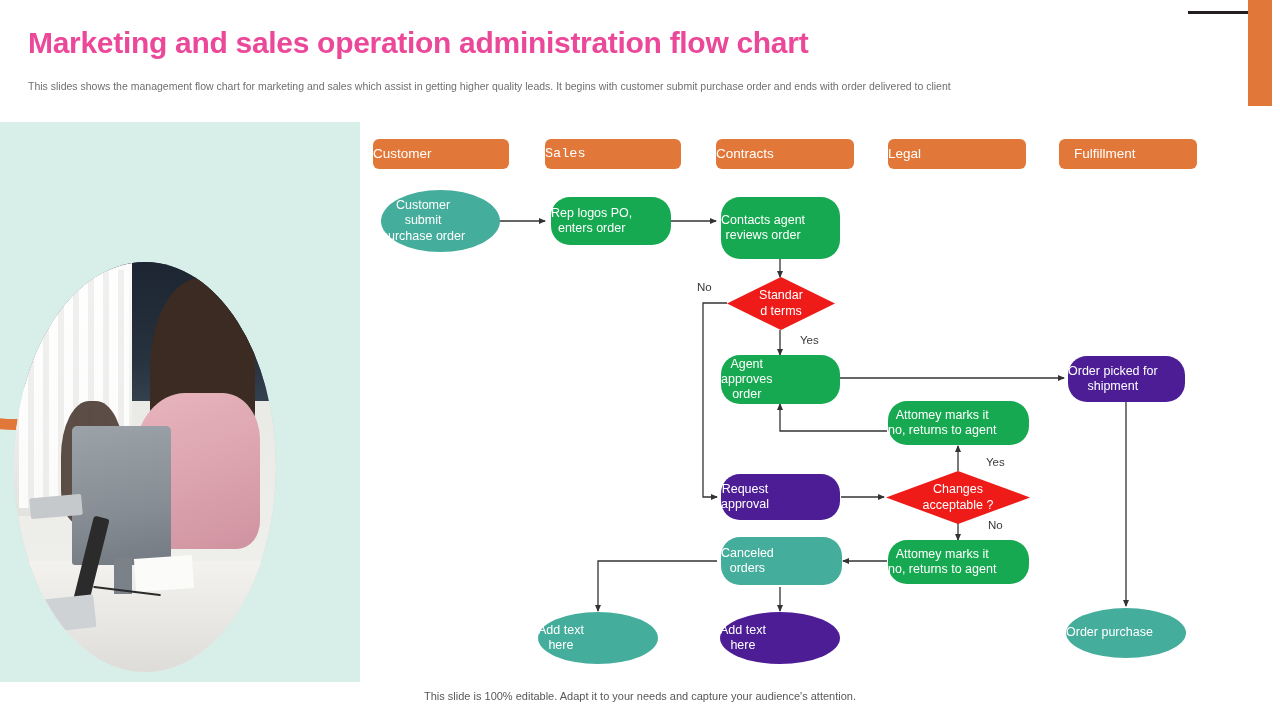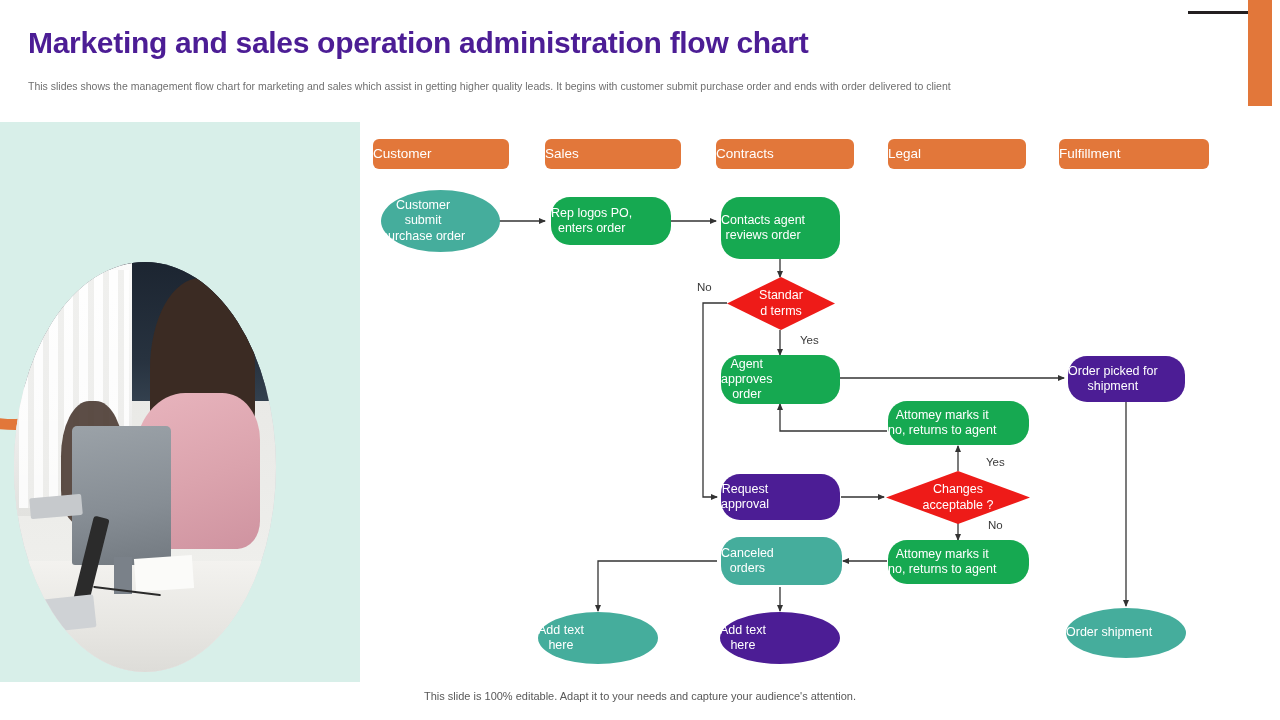--- a/index.html
+++ b/index.html
@@ -17,21 +17,21 @@
     background:#231f20;
   }
   .deco-bar {
     position:absolute; left:1248px; top:0px; width:24px; height:106px;
     background:#e2773a;
   }
 
   
   .title {
     position:absolute; left:28px; top:26px;
-    font-size:30px; font-weight:bold; color:#4c1d95;
+    font-size:30px; font-weight:bold; color:#ec4899;
     letter-spacing:-0.3px; white-space:nowrap;
   }
   .subtitle {
     position:absolute; left:28px; top:80px; width:1070px;
     font-size:10.5px; color:#6f6f6f; white-space:nowrap;
   }
 
   
   .left-panel {
     position:absolute; left:0px; top:122px; width:360px; height:560px;
@@ -222,30 +222,30 @@
 
         <path d="M717,561 L598,561 L598,611"></path>
 
         <path d="M1126,402 L1126,606"></path>
       </g>
     </svg>
 
     <div class="node hdr rect" style="left:373px; top:139px; width:136px; height:30px;">
       <span>Customer</span>
     </div>
-    <div class="node hdr rect" style="left:545px; top:139px; width:136px; height:30px;">
+    <div class="node hdr rect" style="left:545px; top:139px; width:136px; height:30px;font-family:Liberation Mono, monospace;">
       <span>Sales</span>
     </div>
     <div class="node hdr rect" style="left:888px; top:139px; width:138px; height:30px;">
       <span>Legal</span>
     </div>
     <div class="node hdr rect" style="left:716px; top:139px; width:138px; height:30px;">
       <span>Contracts</span>
     </div>
-    <div class="node hdr rect" style="left:1059px; top:139px; width:150px; height:30px;">
+    <div class="node hdr rect" style="left:1059px; top:139px; width:138px; height:30px;padding-left:15px;">
       <span>Fulfillment</span>
     </div>
 
     <div class="node ellipse teal" style="left:381px; top:190px; width:119px; height:62px;">
       <div>
         <div>Customer</div>
         <div>submit</div>
         <div>purchase order</div>
       </div>
     </div>
@@ -329,21 +329,21 @@
     </div>
 
     <div class="node ellipse orange" style="left:720px; top:612px; width:120px; height:52px;">
       <div>
         <div>Add text</div>
         <div>here</div>
       </div>
     </div>
 
     <div class="node ellipse teal" style="left:1066px; top:608px; width:120px; height:50px;">
-      <span>Order  shipment</span>
+      <span>Order  purchase</span>
     </div>
 
     <div class="edge-label" style="left:697px; top:281px;">No</div>
     <div class="edge-label" style="left:800px; top:334px;">Yes</div>
     <div class="edge-label" style="left:986px; top:456px;">Yes</div>
     <div class="edge-label" style="left:988px; top:519px;">No</div>
   </div>
 
   <div class="footer">This slide is 100% editable. Adapt it to your needs and capture your audience's attention.</div>
 </div>

